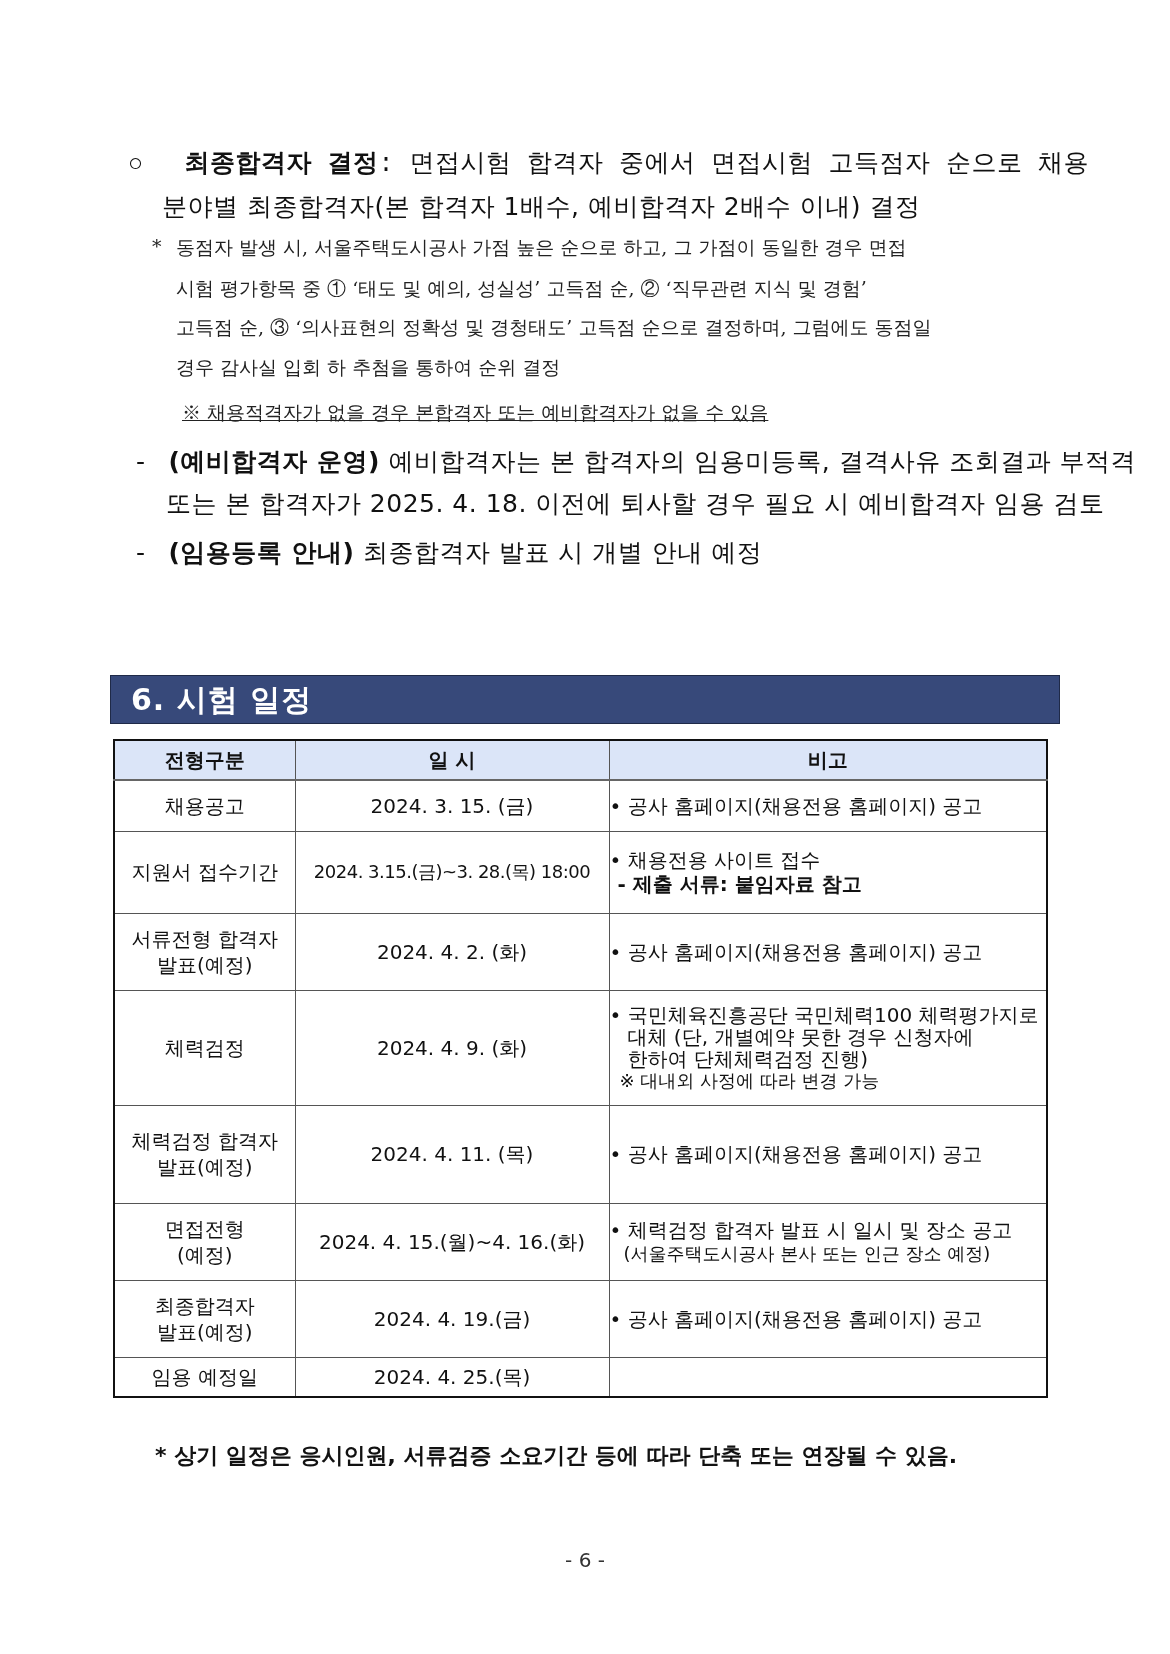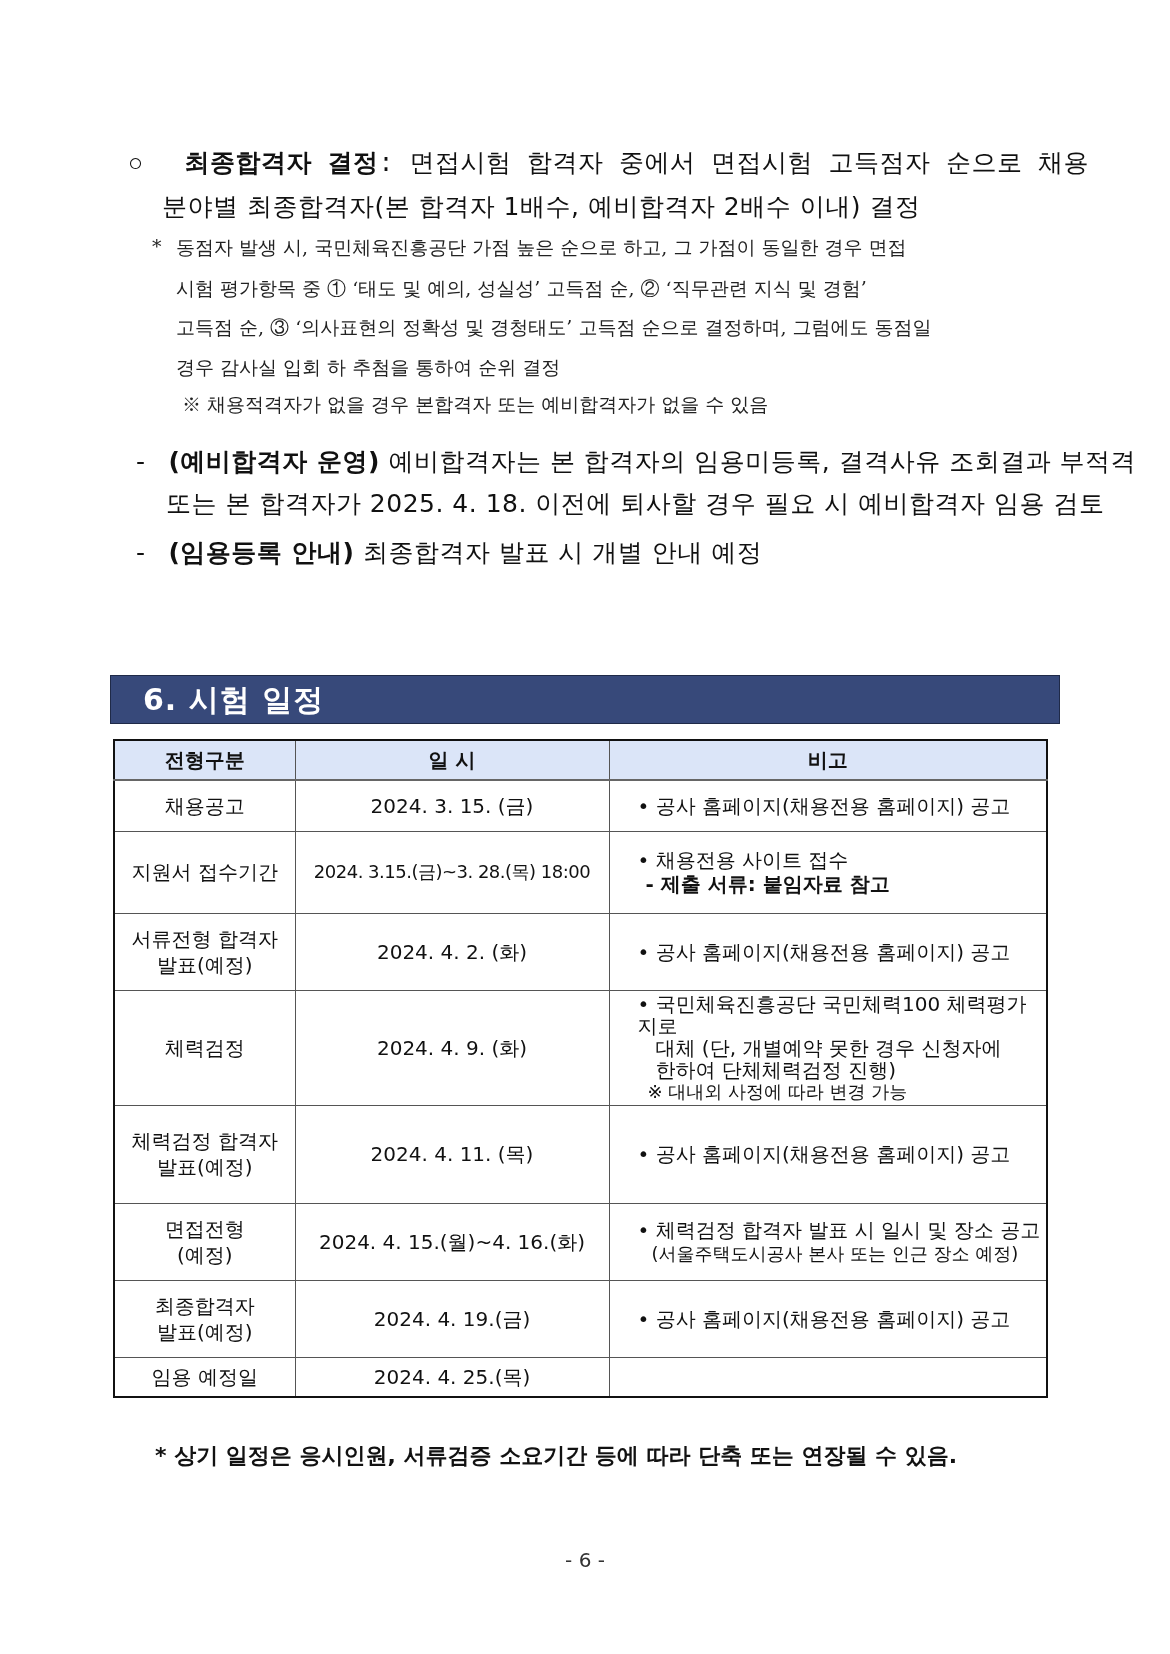--- a/index.html
+++ b/index.html
@@ -8,62 +8,62 @@
 
     .line { position: absolute; white-space: nowrap; }
     .main-text { font-size: 25px; letter-spacing: 0.5px; }
     .note-text { font-family: "DejaVu Serif", "Liberation Serif", serif; font-size: 19px; color: #222; }
     b, .bold { font-weight: bold; }
 
     .section-bar {
       position: absolute; left: 110px; top: 675px; width: 950px; height: 49px;
       background: #37497a; border: 1px solid #1f2a48;
       color: #ffffff; font-size: 30px; font-weight: bold;
-      padding-left: 32px; line-height: 47px; letter-spacing: 1px;
+      padding-left: 20px; line-height: 47px; letter-spacing: 1px;
     }
 
     .sched-table {
       position: absolute; left: 113px; top: 739px; width: 933px;
       border-collapse: collapse; border: 2.5px solid #111;
       table-layout: fixed;
     }
     .sched-table th, .sched-table td {
       border: 1.5px solid #555; font-size: 20px; vertical-align: middle;
     }
     .sched-table th {
       background: #dbe5f8; font-weight: bold; text-align: center; height: 40px;
       border-bottom: 2.5px solid #666;
     }
     .sched-table td.c1, .sched-table td.c2 { text-align: center; line-height: 26px; }
-    .sched-table td.c3 { padding-left: 28px; line-height: 24px; }
+    .sched-table td.c3 { padding-left: 0; line-height: 24px; }
     .c3 .bl { display: block; }
     .c3 .small { font-size: 18px; }
     .c3 .indent { padding-left: 18px; display: block; }
     .c3 .subnote { font-size: 18px; padding-left: 10px; display: block; }
     .c3 .dashline { padding-left: 8px; display: block; font-weight: bold; }
 
     .footnote { position: absolute; left: 155px; top: 1441px; font-size: 22px; font-weight: bold; }
     .page-num { position: absolute; left: 0; width: 1170px; top: 1548px; text-align: center; font-size: 20px; color: #333; }
   </style>
 </head>
 <body>
 
 <div class="line main-text" style="left:128px; top:146px;font-family:Liberation Mono, monospace;">
   <span>○</span>
   <span style="display:inline-block; width:10px;"></span>
   <b>최종합격자 결정</b><span>: 면접시험 합격자 중에서 면접시험 고득점자 순으로 채용</span>
 </div>
 <div class="line main-text" style="left:162px; top:190px;">분야별 최종합격자(본 합격자 1배수, 예비합격자 2배수 이내) 결정</div>
 
 <div class="line note-text" style="left:152px; top:235px;">*</div>
-<div class="line note-text" style="left:176px; top:235px;">동점자 발생 시, 국민체육진흥공단 가점 높은 순으로 하고, 그 가점이 동일한 경우 면접</div>
+<div class="line note-text" style="left:176px; top:235px;">동점자 발생 시, 서울주택도시공사 가점 높은 순으로 하고, 그 가점이 동일한 경우 면접</div>
 <div class="line note-text" style="left:176px; top:276px;">시험 평가항목 중 ① ‘태도 및 예의, 성실성’ 고득점 순, ② ‘직무관련 지식 및 경험’</div>
 <div class="line note-text" style="left:176px; top:315px;">고득점 순, ③ ‘의사표현의 정확성 및 경청태도’ 고득점 순으로 결정하며, 그럼에도 동점일</div>
 <div class="line note-text" style="left:176px; top:355px;">경우 감사실 입회 하 추첨을 통하여 순위 결정</div>
-<div class="line note-text" style="left:182px; top:392px;">※ 채용적격자가 없을 경우 본합격자 또는 예비합격자가 없을 수 있음</div>
+<div class="line note-text" style="left:182px; top:400px;text-decoration:underline;">※ 채용적격자가 없을 경우 본합격자 또는 예비합격자가 없을 수 있음</div>
 
 <div class="line main-text" style="left:136px; top:445px;">
   <span>-</span>
   <span style="display:inline-block; width:6px;"></span>
   <b>(예비합격자 운영)</b><span> 예비합격자는 본 합격자의 임용미등록, 결격사유 조회결과 부적격</span>
 </div>
 <div class="line main-text" style="left:166px; top:487px;">또는 본 합격자가 2025. 4. 18. 이전에 퇴사할 경우 필요 시 예비합격자 임용 검토</div>
 
 <div class="line main-text" style="left:136px; top:536px;text-align:center;">
   <span>-</span>

